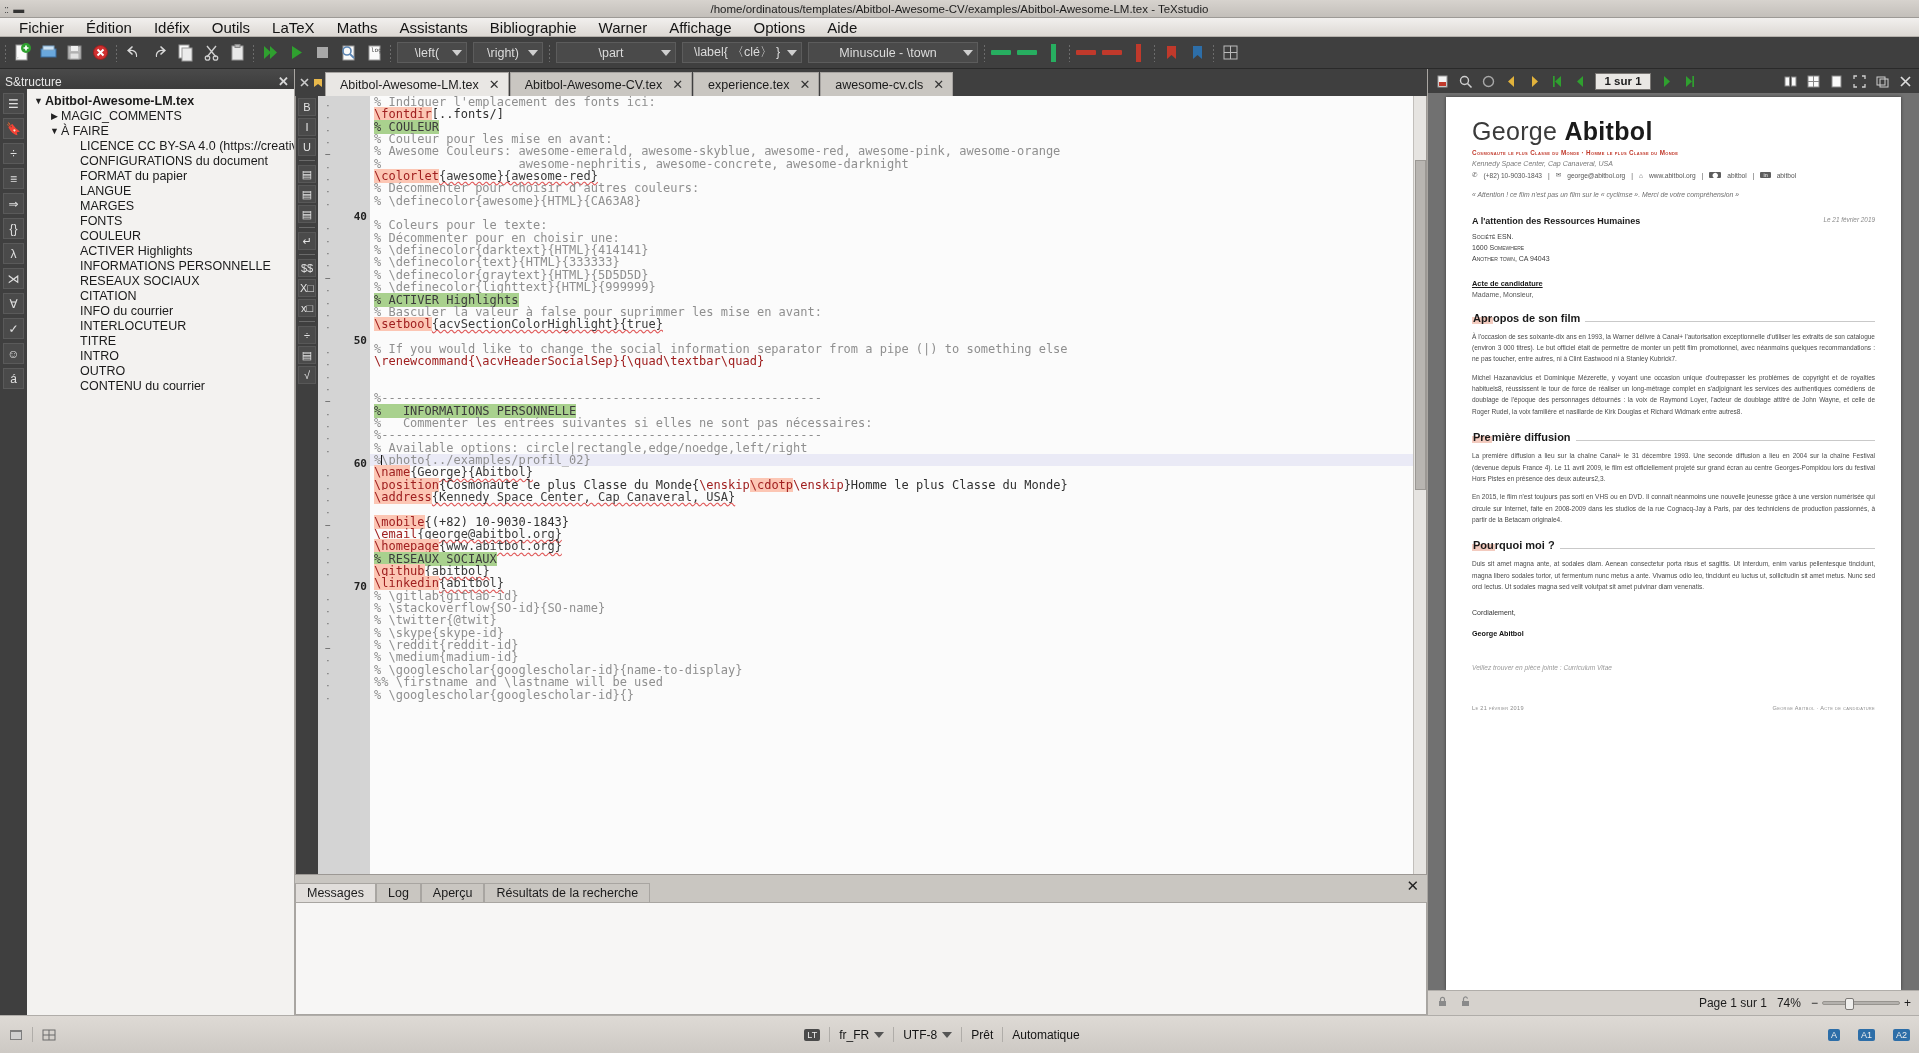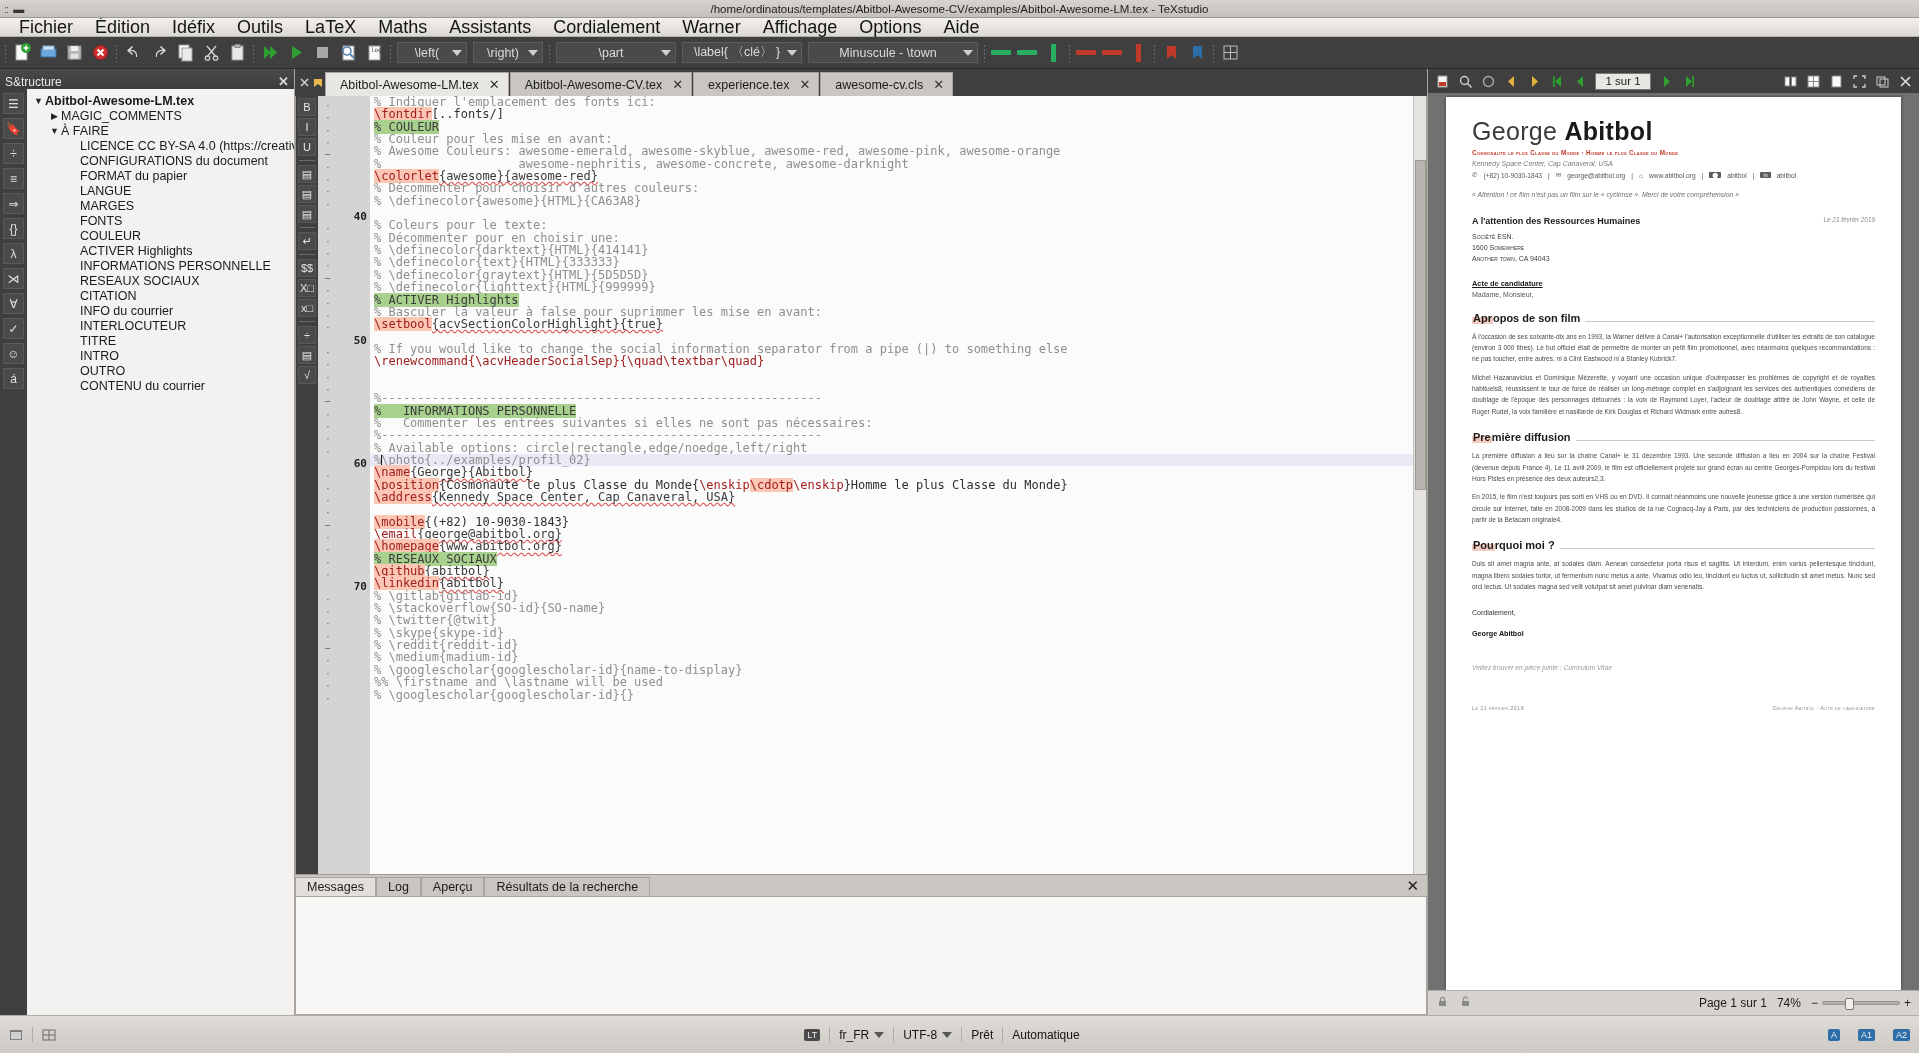--- a/index.html
+++ b/index.html
@@ -20,21 +20,21 @@
     border-bottom: 1px solid #9d9a96;
   }
   .titlebar .tb-left { position: absolute; left: 4px; display: flex; gap: 5px; align-items:center; }
   .dots { letter-spacing: -1px; color: #555; font-size: 11px; }
   .minus { color: #333; font-weight: bold; font-size: 11px; }
 
   
   .menubar {
     height: 19px; background: linear-gradient(to bottom,#f2f0ee,#dcd8d3);
     display: flex; align-items: center; padding-left: 8px;
-    border-bottom: 1px solid #b5b1ac; font-size: 18px; color: #141414;
+    border-bottom: 1px solid #b5b1ac; font-size: 15px; color: #141414;
   }
   .menubar .mi { padding: 1px 11px; white-space: nowrap; cursor: default; }
 
   
   .toolbar {
     height: 32px; background: #3f3f3f;
     display: flex; align-items: center; padding: 0 2px; gap: 0px;
     border-bottom: 1px solid #2a2a2a;
   }
   .tbtn { width: 26px; height: 25px; display: flex; align-items:center; justify-content:center; }
@@ -118,33 +118,33 @@
   .caretbar { display:inline-block;width:1px;height:10px;background:#111;vertical-align:-1px;margin:0 -0.5px;}
 
   .vscroll { width: 13px; background: #e6e4e1; border-left:1px solid #c2bfbb; position: relative;}
   .vthumb { position:absolute; left:1px; width: 11px; background:#b8b5b1; border:1px solid #9b9894;}
 
   .editstatus { height: 17px; background: #ddd9d4; border-top:1px solid #b3afab;
     display:flex; align-items:center; font-size: 12px; color:#1e1e1e; padding-left: 28px; gap: 40px;}
 
   
   .msgpanel { height: 140px; display:flex; flex-direction:column; background:#d6d2cd;}
-  .msgtabs { height: 21px; display: flex; align-items: flex-end; position: relative; background:#c9c6c1;}
+  .msgtabs { height: 27px; display: flex; align-items: flex-end; position: relative; background:#c9c6c1;}
   .mtab { height: 19px; display:flex;align-items:center;padding:0 11px; font-size:12.5px;
      background:#c9c6c1; border:1px solid #a8a5a1; border-bottom:none; color:#1b1b1b;}
   .mtab.active { background:#e1dedb; }
   .msgclose { position:absolute; right: 8px; top: 2px; font-size: 15px; color:#222; }
   .msgbody { flex:1; background:#f7f6f5; border:1px solid #a8a5a1; }
 
   
   .pdfpanel { width: 492px; display:flex; flex-direction:column; background:#d6d2cd; border-left:1px solid #a9a6a2;}
   .pdftoolbar { height: 24px; background:#3f3f3f; display:flex;align-items:center;padding:0 3px; gap:1px;}
   .pbtn { width: 22px;height:20px;display:flex;align-items:center;justify-content:center;color:#ddd;font-size:12px;}
   .pagebox { width: 56px;height:17px;background:#e9e7e4;border:1px solid #7a7774;color:#1c1c1c;
-     font-size:11.5px;display:flex;align-items:center;justify-content:center;margin:0 3px;}
+     font-size:11.5px;display:flex;align-items:center;justify-content:center;margin:0 3px;font-weight:bold;}
   .pdfview { flex:1; background:#717171; overflow:hidden; display:flex; justify-content:center; padding-top:4px;}
   .page { width: 455px; background:#ffffff; box-shadow:0 0 3px rgba(0,0,0,.5); padding: 20px 26px; overflow:hidden;}
   .pdfstatus { height: 25px; background:#d6d2cd; display:flex;align-items:center; gap:10px; padding:0 8px;
      font-size:12px; color:#1c1c1c; border-top:1px solid #b0ada9;}
   .zoomslider { flex:0 0 auto; display:flex; align-items:center; gap:4px;}
   .track { width: 78px;height:4px;background:#b4b1ad;border:1px solid #97948f;border-radius:2px;position:relative;}
   .knob { position:absolute; left: 22px; top:-4px; width:9px;height:12px;background:#efeeec;border:1px solid #7c7976;border-radius:2px;}
 
   
   .d-name { font-size: 25px; color:#3b3b3b; font-weight:300; letter-spacing:.3px;}
@@ -192,21 +192,21 @@
   </div>
 
   <div class="menubar">
     <div class="mi">Fichier</div>
     <div class="mi">Édition</div>
     <div class="mi">Idéfix</div>
     <div class="mi">Outils</div>
     <div class="mi">LaTeX</div>
     <div class="mi">Maths</div>
     <div class="mi">Assistants</div>
-    <div class="mi">Cordialement</div>
+    <div class="mi">Bibliographie</div>
     <div class="mi">Warner</div>
     <div class="mi">Affichage</div>
     <div class="mi">Options</div>
     <div class="mi">Aide</div>
   </div>
 
   <div class="toolbar">
     <div class="tsep"></div>
     <div class="tbtn">
       <svg width="19" height="19" viewBox="0 0 19 19">

